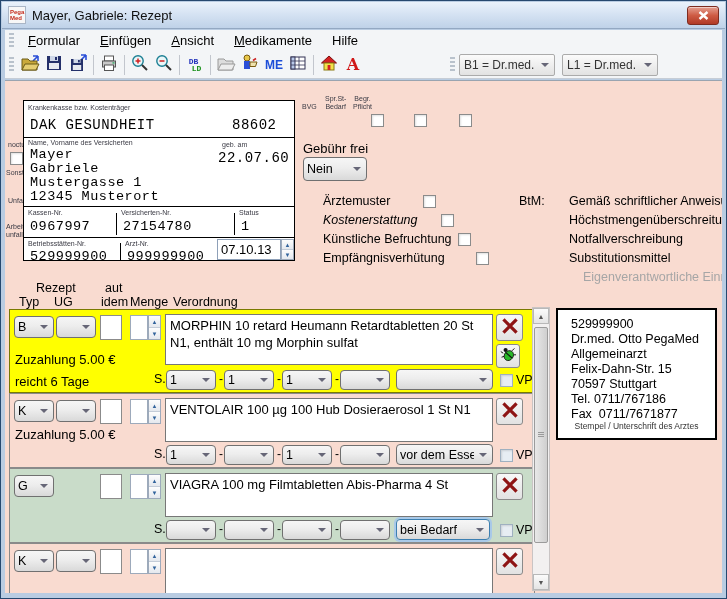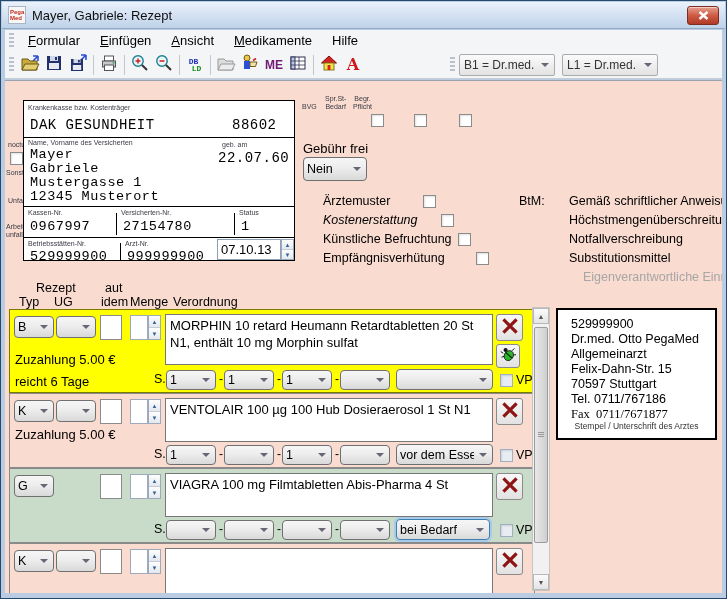--- a/index.html
+++ b/index.html
@@ -23,21 +23,21 @@
     background:repeating-linear-gradient(180deg,#B9C2CC 0 2px,transparent 2px 4px);}
   .mi{padding:2px 10px;}
   .mi.ak{display:inline-block;}
   .mi.ak::first-letter{text-decoration:underline;}
   .toolbar{position:absolute;left:4px;top:50px;right:4px;height:28px;background:#F3F5F7;
     border-bottom:1px solid #C6CDD6;display:flex;align-items:center;}
   .tbtn{width:24px;height:24px;display:flex;align-items:center;justify-content:center;}
   .tsep{width:1px;height:20px;background:#C2C6CD;margin:0 3px;}
   .dbld{display:flex;flex-direction:column;font:bold 8px/7px "Liberation Mono",monospace;}
   .dbld .db{color:#2233BB;}.dbld .ld{color:#189018;margin-left:3px;}
-  .metxt{font:bold 12px/12px "Liberation Sans",sans-serif;color:#701a75;}
+  .metxt{font:bold 12px/12px "Liberation Sans",sans-serif;color:#1d4ed8;}
   .atxt{font:bold 16px/16px "DejaVu Serif",serif;color:#D01818;}
   .tbcombo{height:22px;background:linear-gradient(#FBFBFB,#EFEFEF 48%,#E2E2E2);
     border:1px solid #ABABAB;border-radius:2px;display:flex;align-items:center;
     font-size:12px;color:#333;margin-right:7px;}
   .tbcombo .cv{flex:1;padding:0 4px;white-space:nowrap;overflow:hidden;}
   .tri{width:0;height:0;border-left:4px solid transparent;border-right:4px solid transparent;
     border-top:4px solid #667;margin:0 5px;}
   .content{position:absolute;left:4px;top:79px;right:4px;bottom:5px;background:#F9DBD0;
     border-top:1px solid #9AA4B0;overflow:hidden;}
   .abs{position:absolute;}
@@ -510,18 +510,18 @@
     </div>
 
     
     <div class="stamp abs" style="left:551px;top:227px;width:161px;height:132px;">
       <div style="margin:7px 0 0 13px;">529999900</div>
       <div style="margin-left:13px;">Dr.med. Otto PegaMed</div>
       <div style="margin-left:13px;">Allgemeinarzt</div>
       <div style="margin-left:13px;">Felix-Dahn-Str. 15</div>
       <div style="margin-left:13px;">70597 Stuttgart</div>
       <div style="margin-left:13px;">Tel. 0711/767186</div>
-      <div style="margin-left:13px;white-space:pre;font-family:Liberation Serif, serif;">Fax  0711/7671877</div>
+      <div style="margin-left:13px;white-space:pre;">Fax  0711/7671877</div>
       <div style="position:absolute;bottom:4px;left:0;right:0;text-align:center;font-size:8.5px;color:#333;">Stempel / Unterschrift des Arztes</div>
     </div>
 
   </div>
 </div>
 
 </body></html>

